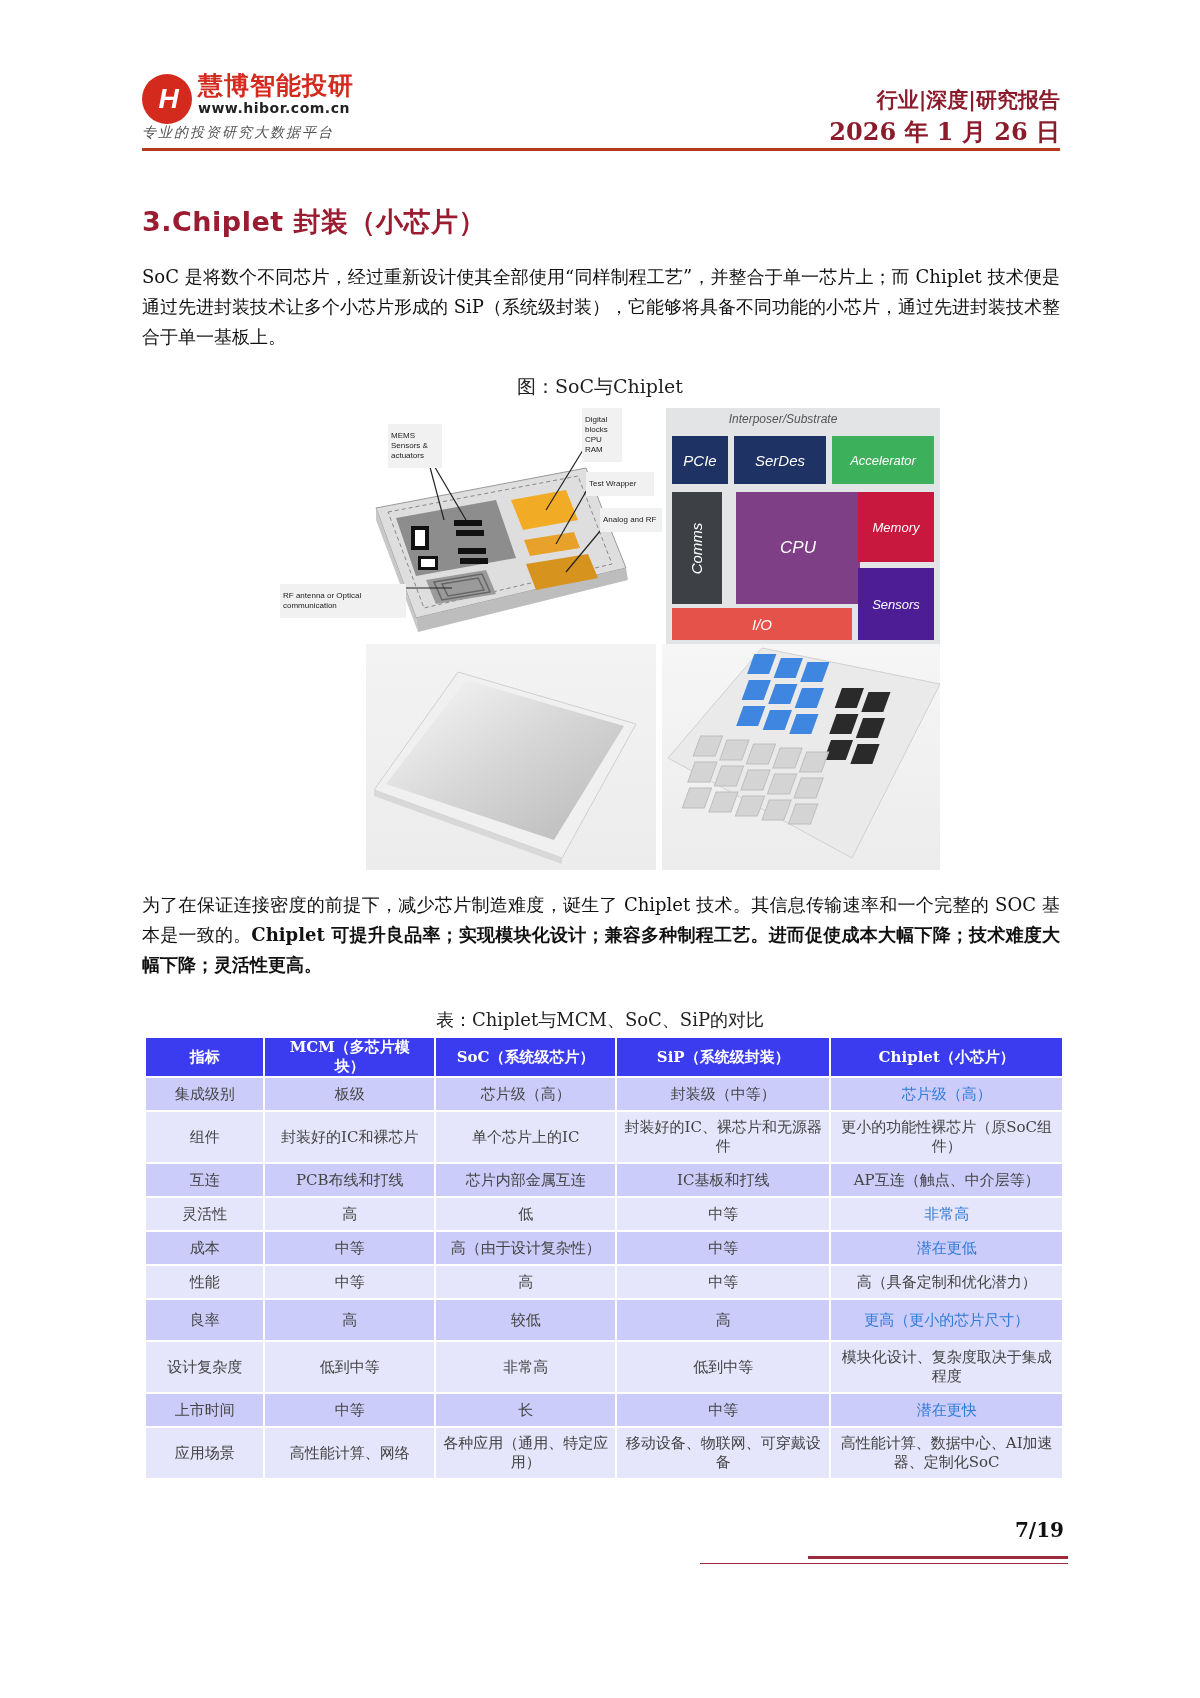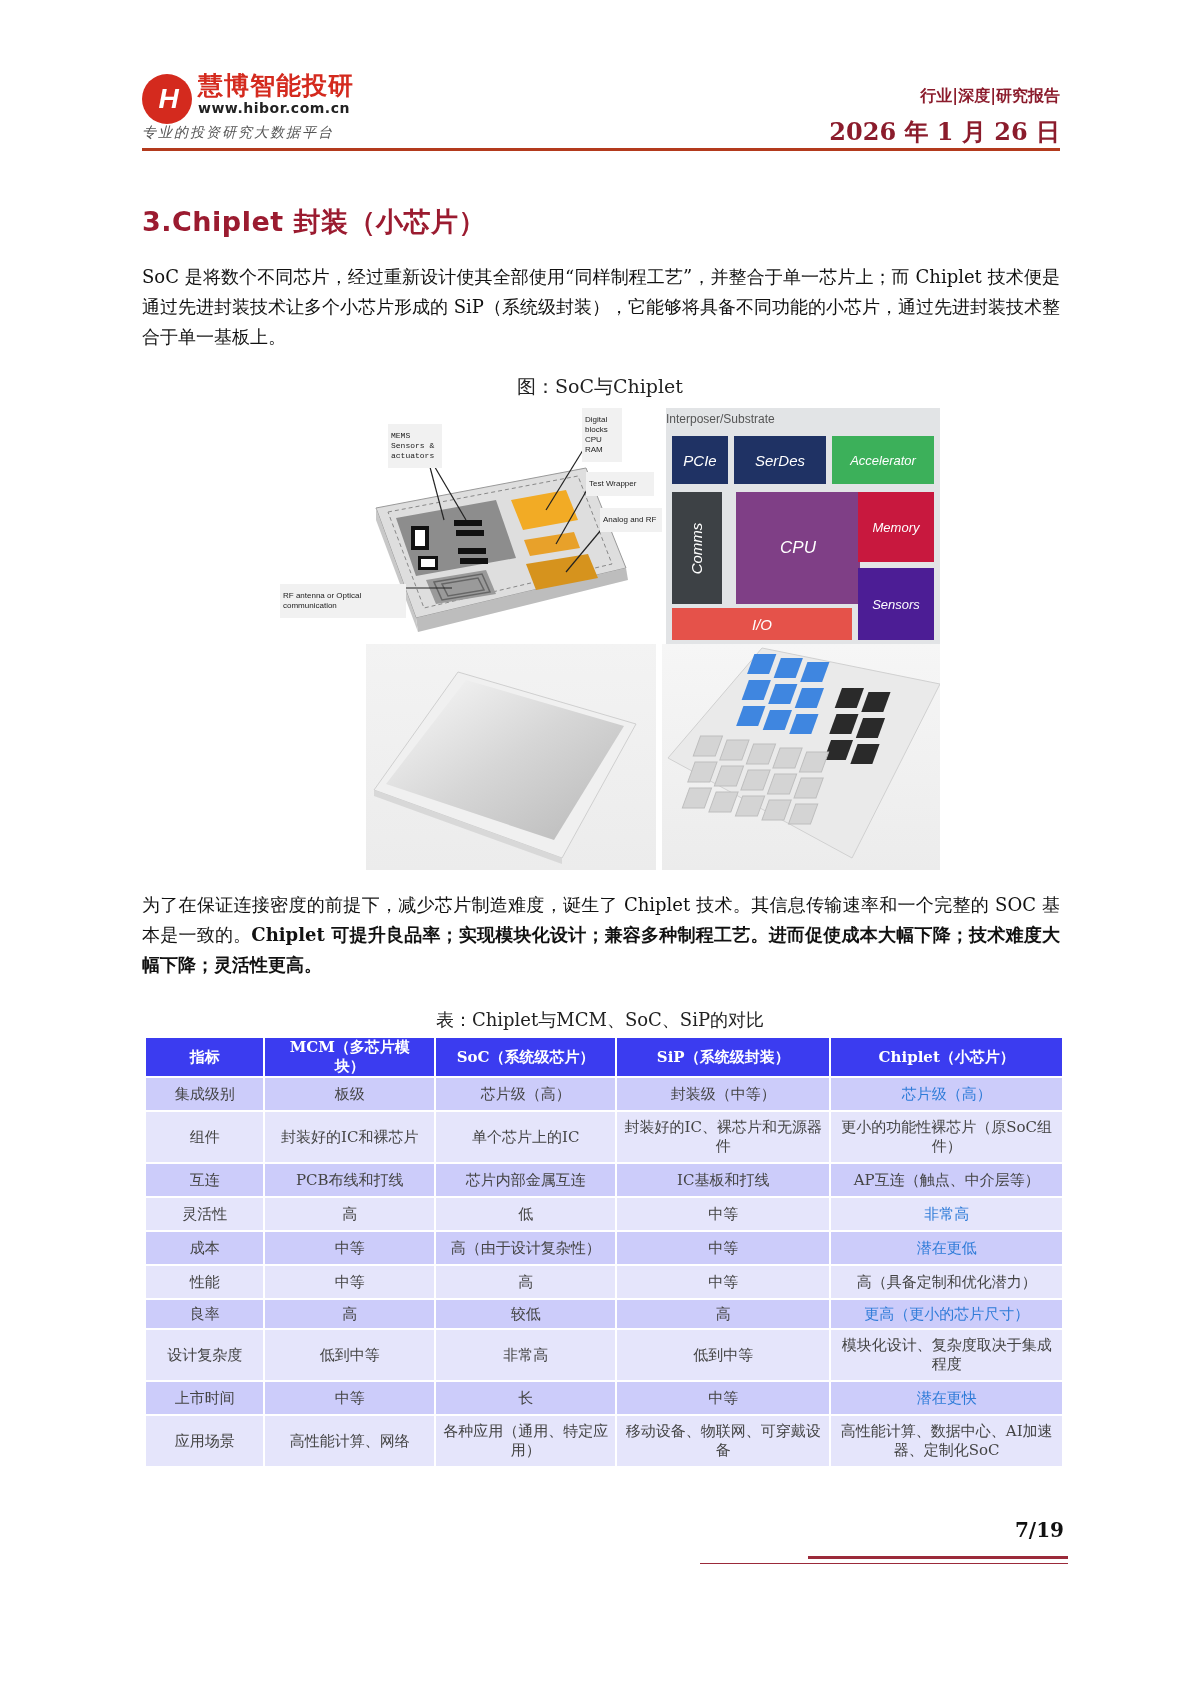--- a/index.html
+++ b/index.html
@@ -14,21 +14,21 @@
                font-style: italic; font-size: 28px; display: flex; align-items: center;
                justify-content: center; letter-spacing: -3px; margin-top: 2px; }
   .logo-text { margin-left: 6px; }
   .logo-name { font-family: "DejaVu Sans", sans-serif; font-weight: bold; color: #d42a1e;
                font-size: 25px; line-height: 28px; letter-spacing: 1px; }
   .logo-url { font-family: "DejaVu Sans", sans-serif; font-weight: bold; color: #222;
               font-size: 14px; line-height: 16px; letter-spacing: 0.5px; }
   .logo-slogan { position: absolute; left: 0; top: 52px; font-family: "DejaVu Serif", serif;
                  font-style: italic; color: #555; font-size: 14px; letter-spacing: 2px; }
   .report-type { position: absolute; right: 0; top: 14px; font-weight: bold; color: #8b1c2c;
-                 font-size: 16px; letter-spacing: 0px; }
+                 font-size: 21px; letter-spacing: 0px; }
   .report-date { position: absolute; right: 0; top: 44px; font-weight: bold; color: #8b1c2c;
                  font-size: 24px; }
   .header-rule { position: absolute; left: 142px; top: 148px; width: 918px; height: 3px;
                  background: #b33a1d; }
 
   
   .section-title { position: absolute; left: 142px; top: 204px; font-family: "DejaVu Sans", sans-serif;
                    font-weight: bold; color: #9b1b30; font-size: 27px; letter-spacing: 0.5px; }
 
   .para { position: absolute; left: 142px; width: 918px; font-size: 18px; line-height: 30px;
@@ -42,22 +42,22 @@
   .fig-soc-diagram { position: absolute; left: 0; top: 0; width: 290px; height: 236px; background: #fff; }
   .fig-chiplet-diagram { position: absolute; left: 300px; top: 0; width: 274px; height: 236px;
                          background: #e2e4e6; }
   .fig-soc-photo { position: absolute; left: 0; top: 236px; width: 290px; height: 226px;
                    background: linear-gradient(180deg,#f3f3f3,#ececec); }
   .fig-chiplet-photo { position: absolute; left: 296px; top: 236px; width: 278px; height: 226px;
                        background: linear-gradient(180deg,#f6f6f6,#ececec); }
 
   .cd-label { position: absolute; font-family: "Liberation Sans", sans-serif; font-style: italic;
               color: #fff; font-size: 15px; display: flex; align-items: center; justify-content: center; }
-  .cd-top { position: absolute; left: 0; top: 4px; width: 234px; text-align: left;
-            font-family: "Liberation Sans", sans-serif; font-size: 12px; color: #555; }
+  .cd-top { position: absolute; left: 0; top: 4px; width: 234px; text-align: center;
+            font-family: "Liberation Sans", sans-serif; font-style: italic; font-size: 12px; color: #555; }
 
   .callout { position: absolute; background: #f1f1f1; font-family: "Liberation Sans", sans-serif;
              font-size: 8px; line-height: 10px; color: #222; padding: 7px 3px; }
 
   
   .table-caption { position: absolute; left: 0; width: 1200px; top: 1008px; text-align: center;
                    font-size: 18px; color: #222; }
   table.cmp { position: absolute; left: 144px; top: 1036px; width: 920px; border-collapse: separate;
               border-spacing: 2px; font-size: 15px; }
   table.cmp th { background: #3b3cf0; color: #fff; font-weight: bold; height: 26px; padding: 0 16px;
@@ -126,21 +126,21 @@
 
       <g stroke="#222" stroke-width="1.2" fill="#222">
         <line x1="60" y1="44" x2="78" y2="112"></line>
         <line x1="60" y1="44" x2="100" y2="112"></line>
         <line x1="222" y1="34" x2="180" y2="102"></line>
         <line x1="222" y1="80" x2="190" y2="136"></line>
         <line x1="240" y1="116" x2="200" y2="164"></line>
         <line x1="40" y1="180" x2="86" y2="180"></line>
       </g>
     </svg>
-    <div class="callout" style="left:22px;top:16px;width:48px;font-family:Liberation Mono, monospace;">MEMS Sensors &amp; actuators</div>
+    <div class="callout" style="left:22px;top:16px;width:48px;">MEMS Sensors &amp; actuators</div>
     <div class="callout" style="left:216px;top:0px;width:34px;">Digital blocks CPU RAM</div>
     <div class="callout" style="left:220px;top:64px;width:62px;">Test Wrapper</div>
     <div class="callout" style="left:234px;top:100px;width:56px;">Analog and RF</div>
     <div class="callout" style="left:-86px;top:176px;width:120px;">RF antenna or Optical communication</div>
   </div>
 
   <div class="fig-chiplet-diagram">
     <div class="cd-top">Interposer/Substrate</div>
     <div class="cd-label" style="left:6px;top:28px;width:56px;height:48px;background:#1f3264;">PCIe</div>
     <div class="cd-label" style="left:68px;top:28px;width:92px;height:48px;background:#1f3264;">SerDes</div>
@@ -273,21 +273,21 @@
       <td>中等</td>
       <td class="hl">潜在更低</td>
     </tr>
     <tr class="light" style="height:32px">
       <td>性能</td>
       <td>中等</td>
       <td>高</td>
       <td>中等</td>
       <td>高（具备定制和优化潜力）</td>
     </tr>
-    <tr class="dark" style="height:28px">
+    <tr class="dark" style="height:40px">
       <td>良率</td>
       <td>高</td>
       <td>较低</td>
       <td>高</td>
       <td class="hl">更高（更小的芯片尺寸）</td>
     </tr>
     <tr class="light" style="height:50px">
       <td>设计复杂度</td>
       <td>低到中等</td>
       <td>非常高</td>

